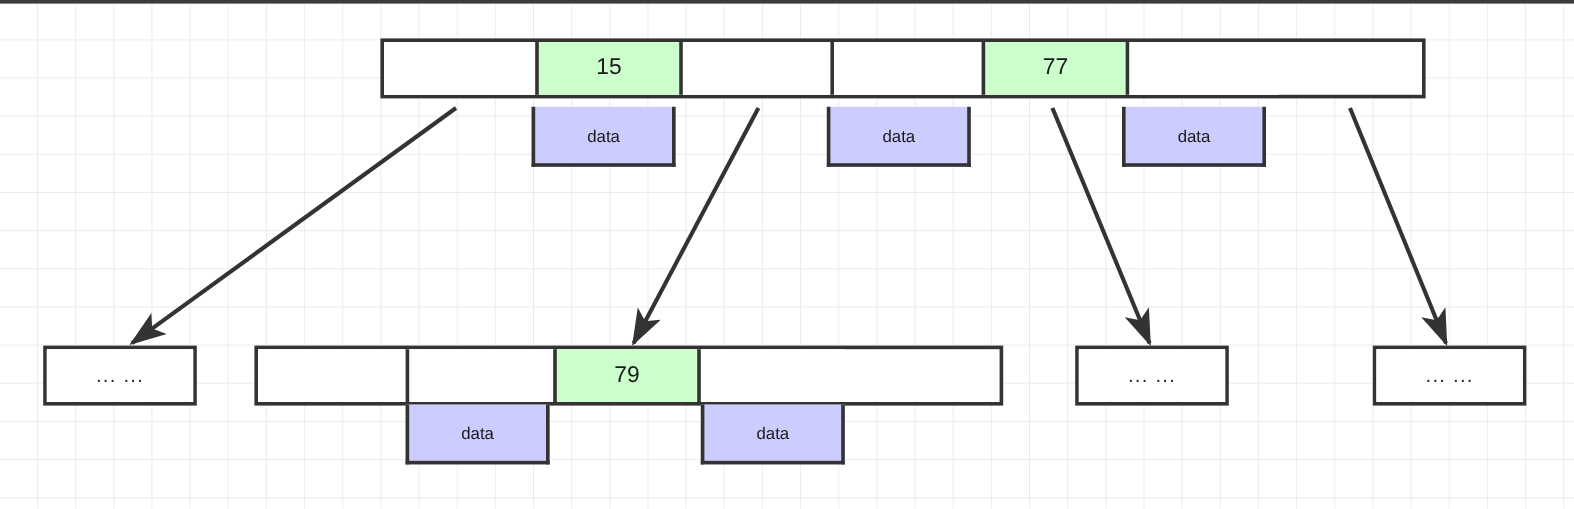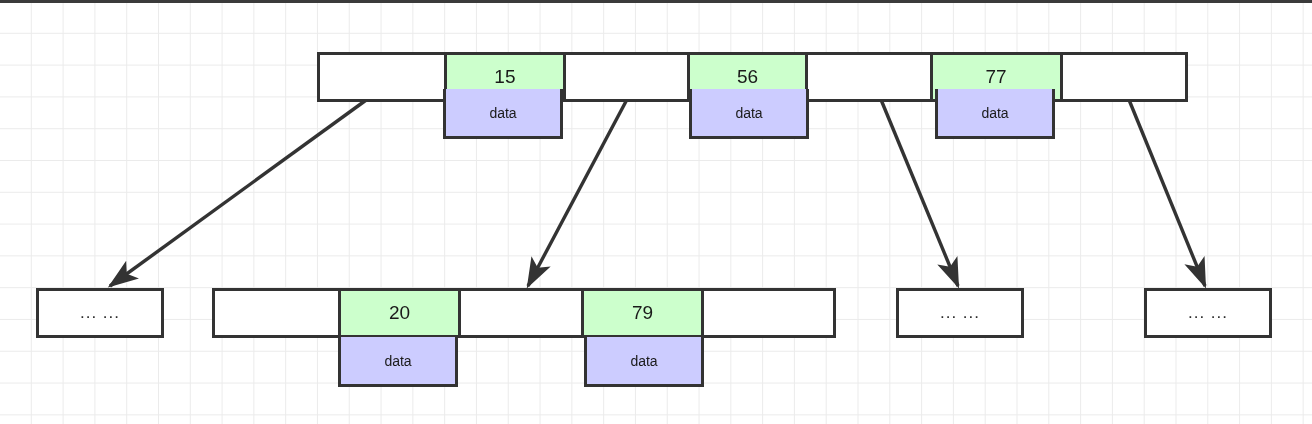--- a/index.html
+++ b/index.html
@@ -103,41 +103,39 @@
       </marker>
     </defs>
     <g id="edge-group">
         <line x1="380" y1="90" x2="110" y2="286" stroke="#333333" stroke-width="3.4" marker-end="url(#ah)"></line>
         <line x1="632" y1="90" x2="528" y2="286" stroke="#333333" stroke-width="3.4" marker-end="url(#ah)"></line>
         <line x1="877" y1="90" x2="958" y2="286" stroke="#333333" stroke-width="3.4" marker-end="url(#ah)"></line>
         <line x1="1125" y1="90" x2="1205" y2="286" stroke="#333333" stroke-width="3.4" marker-end="url(#ah)"></line>
       </g>
   </svg>
 
-  <div class="node" id="root-node" style="left:317px; top:52px; width:871px;">
+  <div class="node" id="root-node" style="left:317px; top:32px; width:871px;">
     <div class="cell ptr" style="width:126px;"></div>
     <div class="cell key" style="width:120px;">15</div>
     <div class="cell ptr" style="width:126px;"></div>
-    <div class="cell key" style="width:120px;">56</div>
     <div class="cell ptr" style="width:126px;"></div>
-    <div class="cell key" style="width:132px;">77</div>
+    <div class="cell key" style="width:120px;">77</div>
     <div class="cell ptr" style="width:127px;"></div>
   </div>
 
   <div class="data-box" style="left:443px; top:89px; width:120px;">data</div>
   <div class="data-box" style="left:689px; top:89px; width:120px;">data</div>
   <div class="data-box" style="left:935px; top:89px; width:120px;">data</div>
 
   <div class="node" style="left:36px; top:288px; width:128px;">
     <div class="cell ellipsis" style="width:122px;">... ...</div>
   </div>
 
   <div class="node" style="left:212px; top:288px; width:624px;">
     <div class="cell ptr" style="width:123px;"></div>
-    <div class="cell key" style="width:120px;">20</div>
     <div class="cell ptr" style="width:123px;"></div>
     <div class="cell key" style="width:120px;">79</div>
     <div class="cell ptr" style="width:123px;"></div>
   </div>
 
   <div class="data-box" style="left:338px; top:337px; width:120px;">data</div>
   <div class="data-box" style="left:584px; top:337px; width:120px;">data</div>
 
   <div class="node" style="left:896px; top:288px; width:128px;">
     <div class="cell ellipsis" style="width:122px;">... ...</div>

